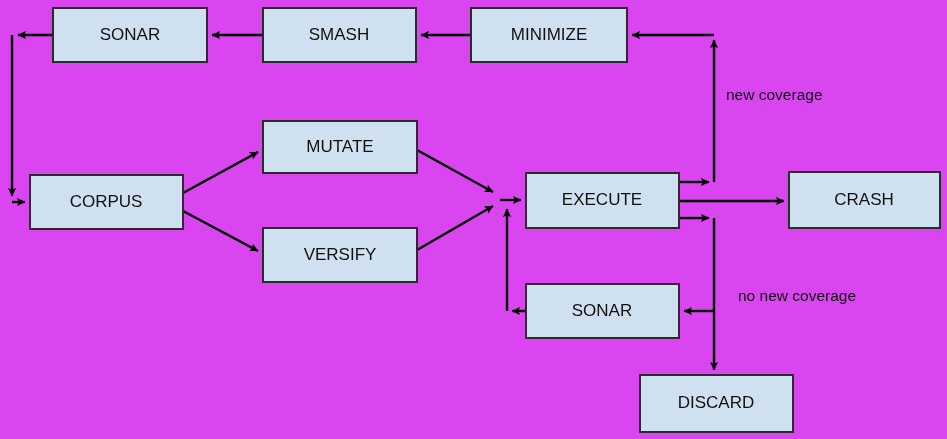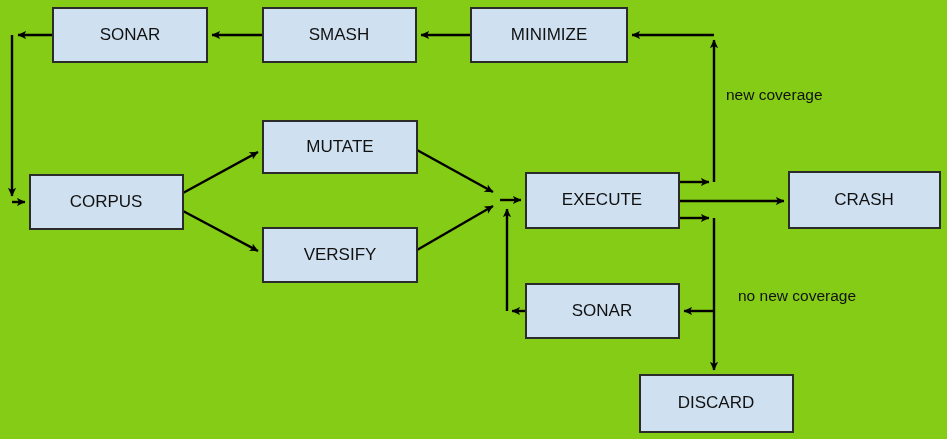--- a/index.html
+++ b/index.html
@@ -4,21 +4,21 @@
 <style>
   html, body {
     margin: 0;
     padding: 0;
     background: #ffffff;
   }
   #canvas {
     position: relative;
     width: 947px;
     height: 439px;
-    background: #84cc16;
+    background: #d946ef;
     font-family: "Liberation Sans", sans-serif;
     overflow: hidden;
   }
   #diagram-svg {
     position: absolute;
     left: 0;
     top: 0;
     width: 947px;
     height: 439px;
   }

